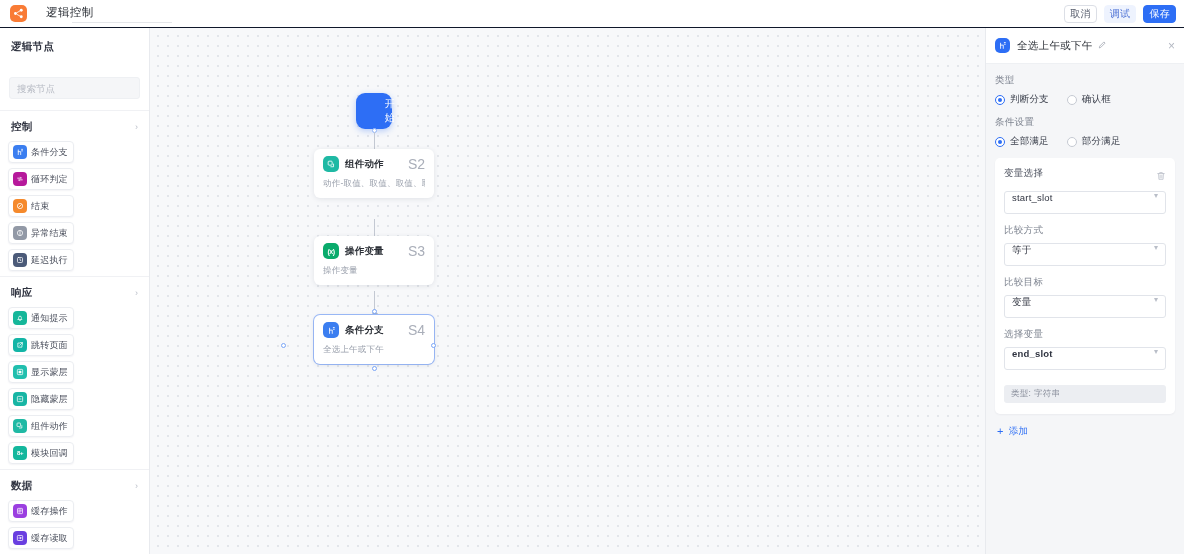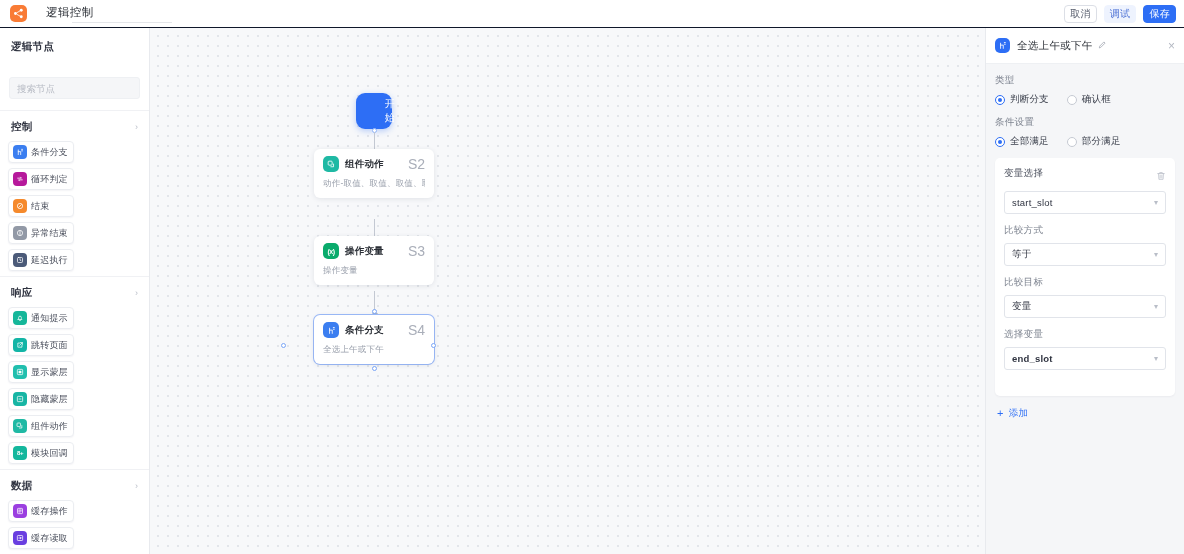--- a/index.html
+++ b/index.html
@@ -172,21 +172,21 @@
 
   .cond-card {
     background: #fff; border-radius: 5px; padding: 9px 9px 11px; margin-top: 2px;
     box-shadow: 0 1px 2px rgba(30,40,70,.05);
   }
   .cc-head { display: flex; align-items: flex-start; justify-content: space-between; margin-bottom: 6px; gap: 32px; }
   .cc-head .cc-t { font-size: 9.5px; color: #4a4f5c; letter-spacing: .3px; }
   .trash { cursor: pointer; color: #b9bec8; }
   .sel {
     height: 23px; border: 1px solid #e1e4ea; border-radius: 3px; background: #fff;
-    display: flex; align-items: center; padding: 0 7px; cursor: pointer; margin-bottom: 10px;
+    display: flex; align-items: flex-start; padding: 0 7px; cursor: pointer; margin-bottom: 10px;
   }
   .sel-v { font-size: 9.5px; color: #303441; letter-spacing: .2px; }
   .sel-c { margin-left: auto; color: #b9bec8; font-size: 8px; line-height: 1; }
   .sub-lb { font-size: 9.5px; color: #7d838f; margin-bottom: 6px; letter-spacing: .3px; }
   .type-tag {
     background: #eceef2; border-radius: 3px; padding: 3px 7px;
     font-size: 8.5px; color: #8a8f9c; letter-spacing: .3px;
   }
   .add-row {
     display: flex; align-items: center; margin-top: 11px; padding-left: 2px;
@@ -500,20 +500,21 @@
         <div class="sel">
           <span class="sel-v">变量</span>
           <span class="sel-c">▾</span>
         </div>
 
         <div class="sub-lb">选择变量</div>
         <div class="sel" style="margin-bottom:15px;font-weight:bold;">
           <span class="sel-v">end_slot</span>
           <span class="sel-c">▾</span>
         </div>
+        <div class="type-tag">类型: 字符串</div>
       </div>
 
       <div class="add-row">
         <span class="plus">+</span>
         <span>添加</span>
       </div>
     </div>
   </div>
 
 </div>

